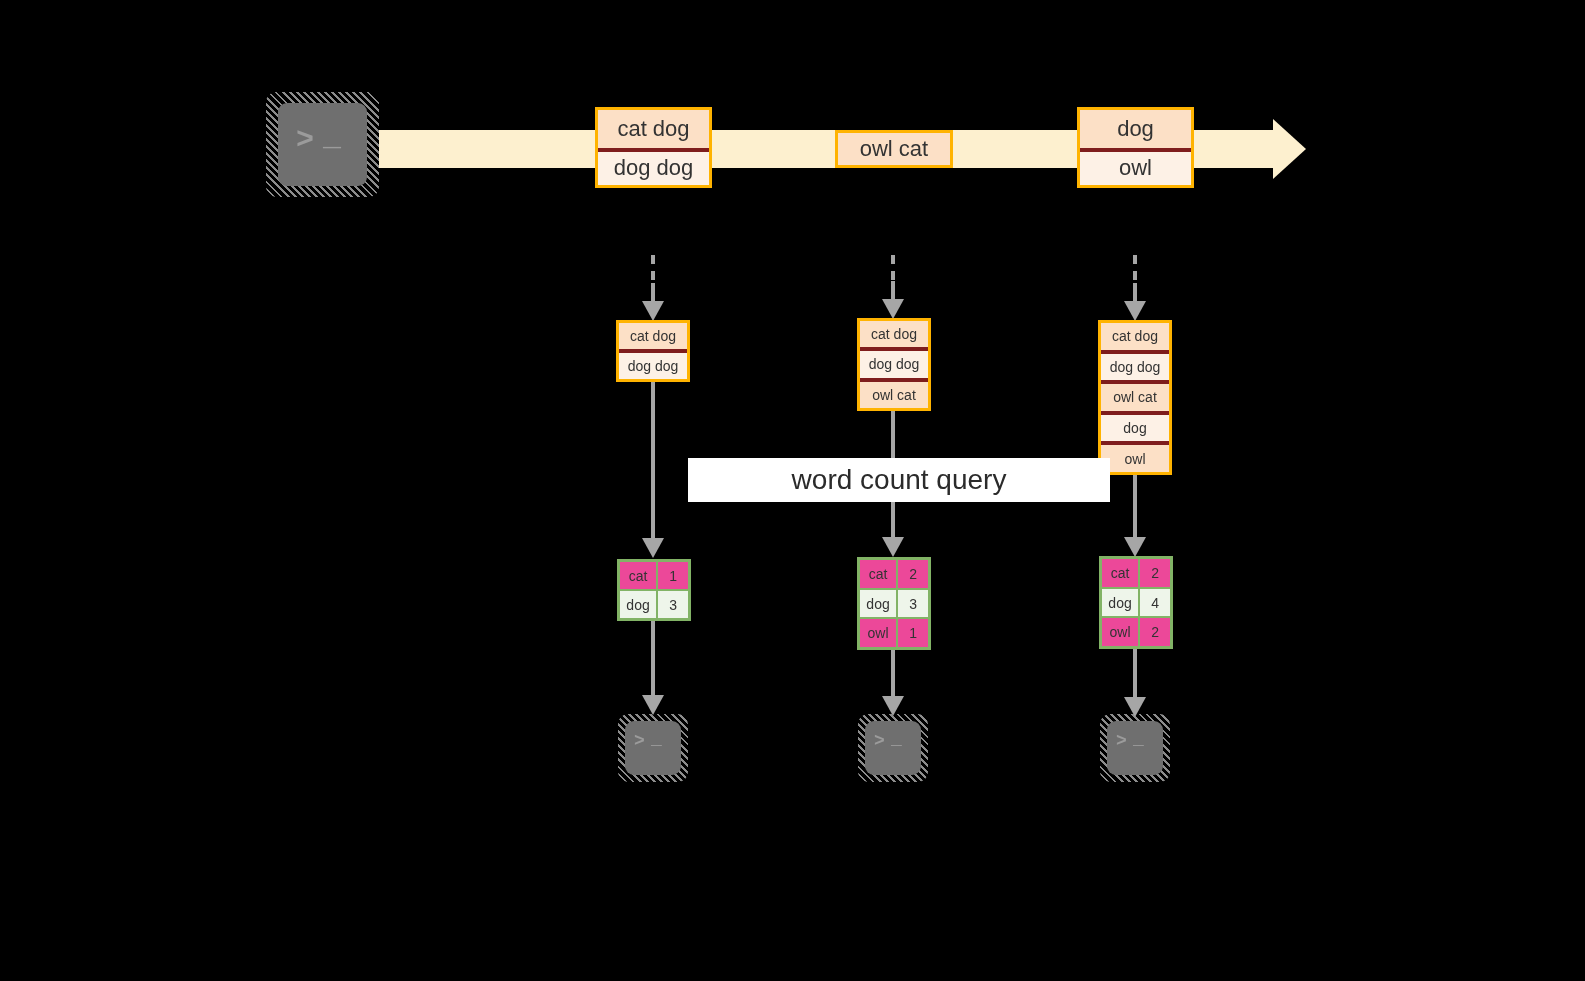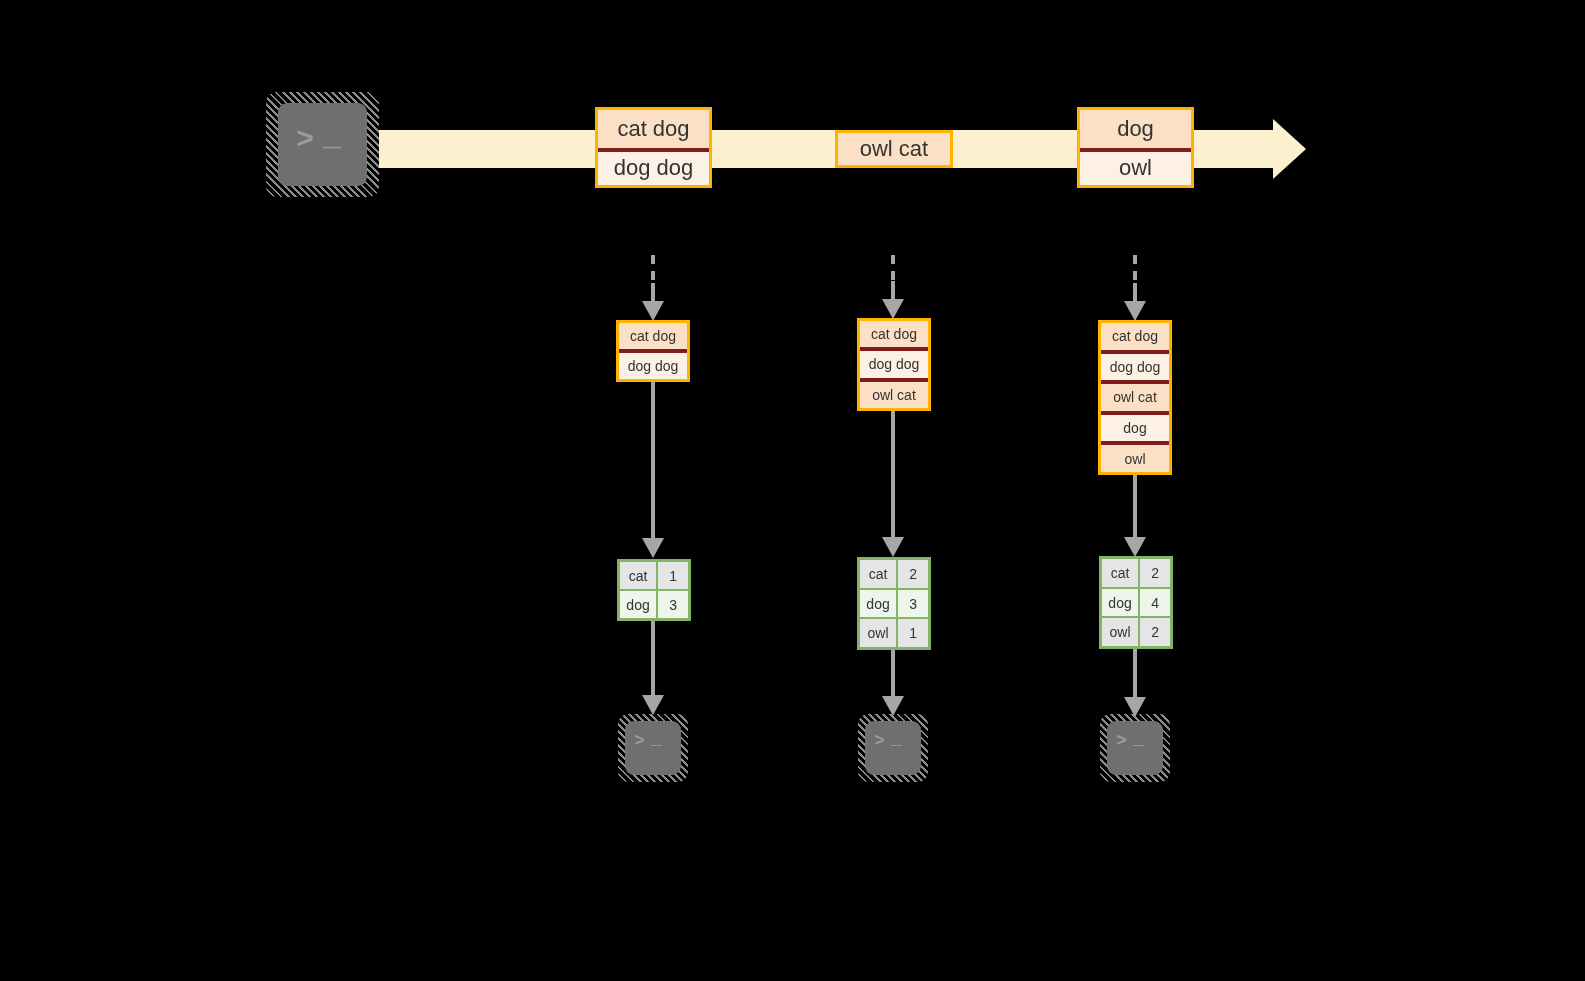--- a/index.html
+++ b/index.html
@@ -97,21 +97,21 @@
   .gbox .gcell {
     box-sizing: border-box;
     display: flex;
     align-items: center;
     justify-content: center;
     color: #333333;
     white-space: nowrap;
   }
   .gbox .gcell.word { flex: 0 0 56%; border-right: 2px solid #82b366; }
   .gbox .gcell.count { flex: 1 1 auto; }
-  .gbox .grow.sh-a .gcell { background: #e5e5e5; }
+  .gbox .grow.sh-a .gcell { background: #ec4899; }
   .gbox .grow.sh-b .gcell { background: #eef5ea; }
 
   
   .conn {
     position: absolute;
     z-index: 3;
   }
   .conn .seg-dash {
     position: absolute;
     left: 0;
@@ -223,20 +223,23 @@
   </div>
   <div class="conn" style="left:891px; top:411px; height:148px;">
     <div class="seg-solid" style="top:0; height:128px;"></div>
     <div class="head" style="top:126px;"></div>
   </div>
   <div class="conn" style="left:1133px; top:475px; height:84px;">
     <div class="seg-solid" style="top:0; height:64px;"></div>
     <div class="head" style="top:62px;"></div>
   </div>
 
+  <div class="query-label" style="left:688px; top:458px; width:422px; height:44px; font-size:28px;">
+    <span>word count query</span>
+  </div>
 
   <div class="gbox" style="left:617px; top:559px; width:74px; height:62px; font-size:14px;">
     <div class="grow sh-a">
       <div class="gcell word">cat</div>
       <div class="gcell count">1</div>
     </div>
     <div class="grow sh-b">
       <div class="gcell word">dog</div>
       <div class="gcell count">3</div>
     </div>

